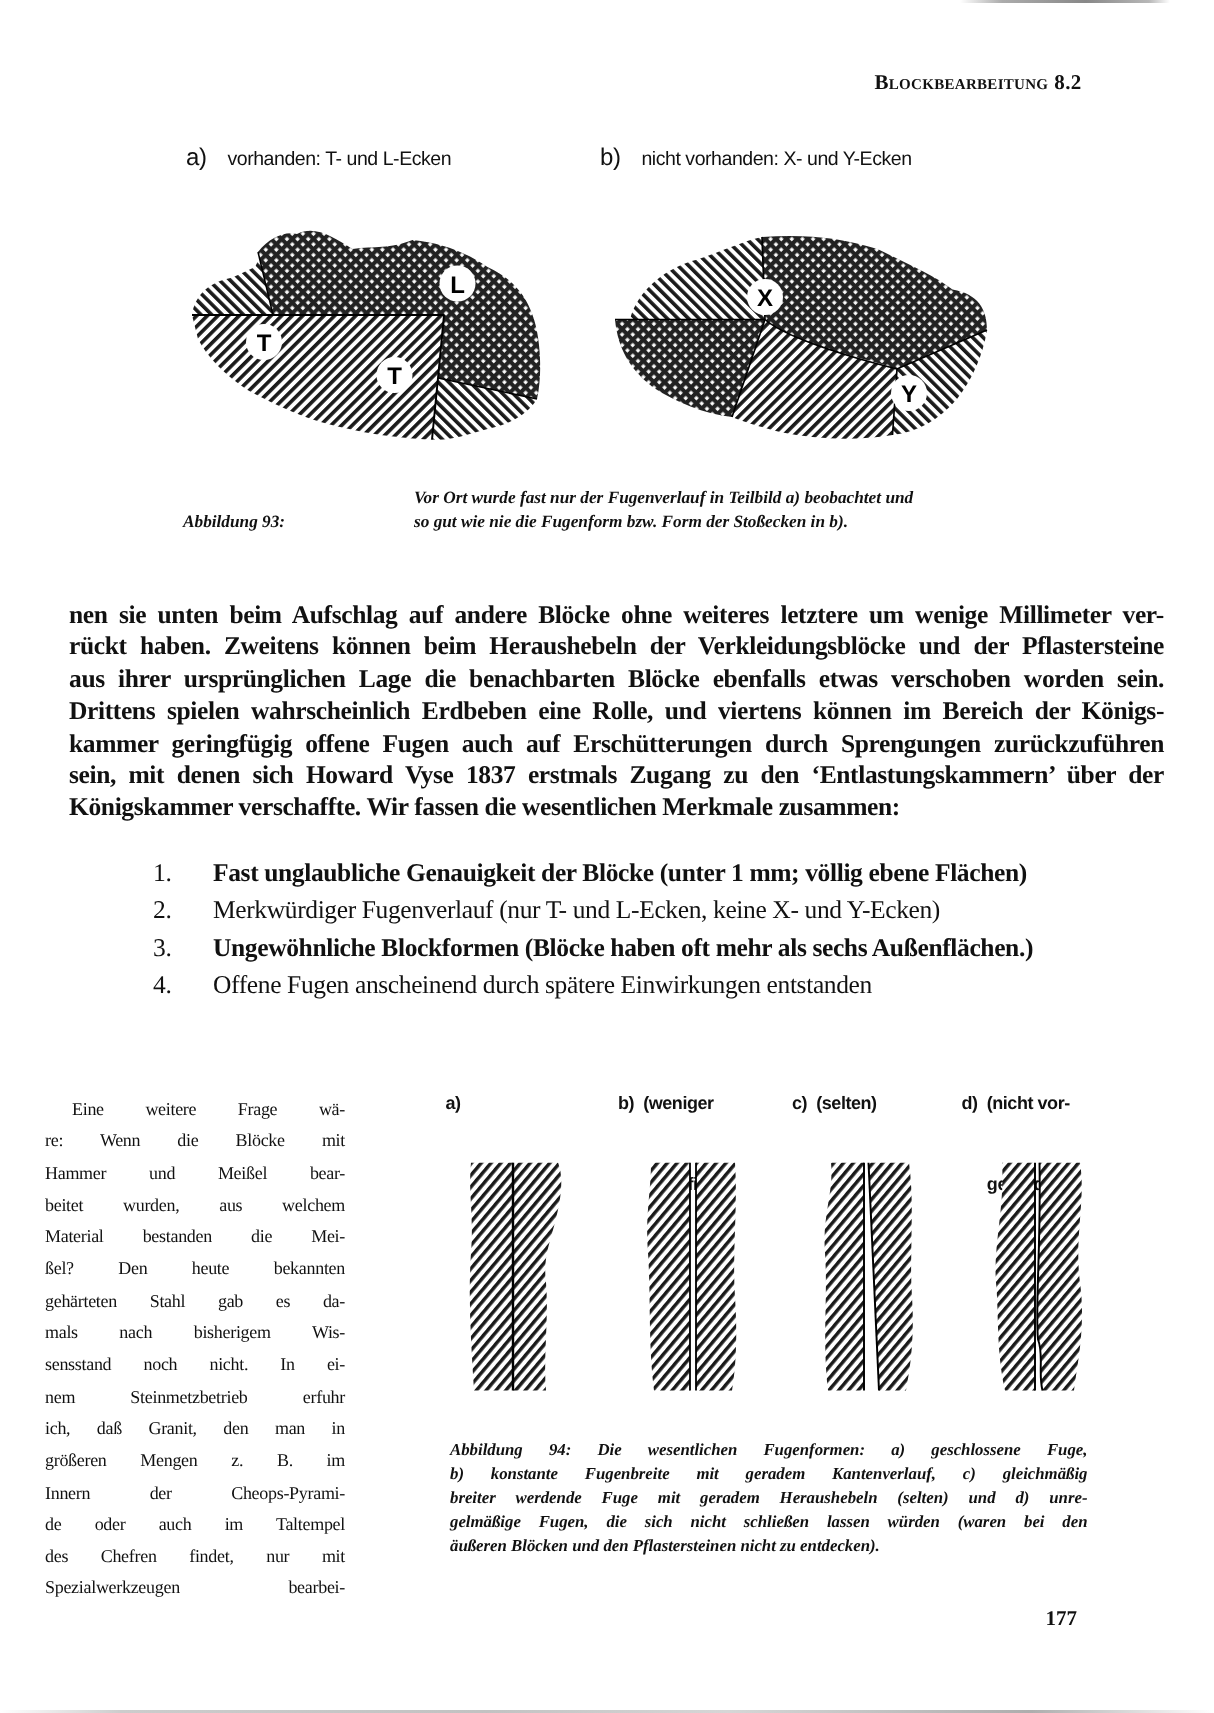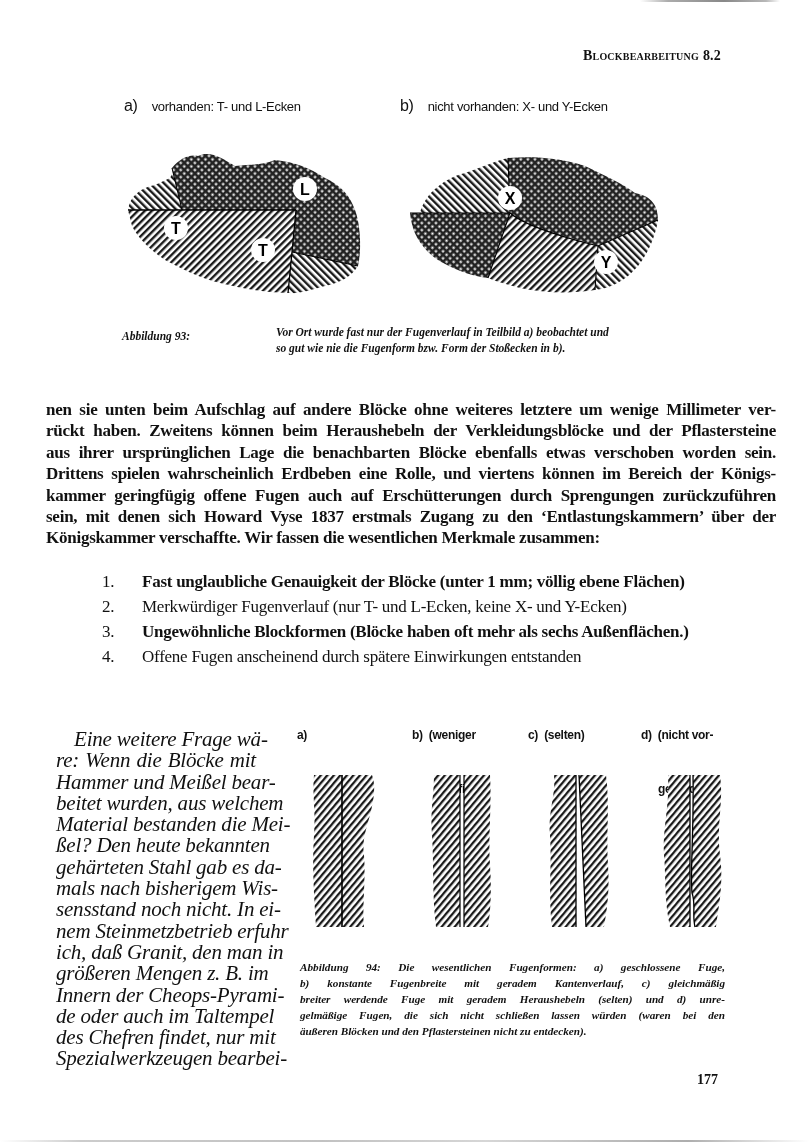--- a/index.html
+++ b/index.html
@@ -14,34 +14,34 @@
   .running-head .sec { margin-left: 4px; }
 
   .fig93-labels { position: absolute; top: 97px; left: 0; width: 809px; font-family: "Liberation Sans", sans-serif; font-size: 13px; letter-spacing: -0.3px; }
   .fig93-labels .lbl { position: absolute; white-space: nowrap; }
   .fig93-labels .lbl .letter { font-size: 16px; margin-right: 14px; }
 
   .fig93-a { position: absolute; left: 110px; top: 138px; width: 270px; height: 170px; }
   .fig93-b { position: absolute; left: 390px; top: 138px; width: 280px; height: 170px; }
 
   .caption93 { position: absolute; top: 324px; left: 122px; width: 560px; font-family: "Liberation Serif", serif; font-style: italic; font-size: 11.5px; line-height: 16px; font-weight: bold; }
-  .caption93 .cap-label { position: absolute; left: 0; top: 4px; }
+  .caption93 .cap-label { position: absolute; left: 0; top: 16px; }
   .caption93 .cap-text { position: absolute; left: 108px; top: 0; width: 440px; margin-left: 46px; }
 
   .body-para { position: absolute; top: 399px; left: 46px; width: 730px; font-size: 17px; line-height: 21.4px; text-align: justify; font-weight: bold; letter-spacing: -0.25px; }
   .body-para .line { display: block; white-space: nowrap; }
   .body-para .line.j { text-align-last: justify; white-space: normal; }
 
   .feature-list { position: absolute; top: 569px; left: 102px; width: 620px; list-style: none; font-size: 17px; line-height: 25px; letter-spacing: -0.25px; }
   .feature-list li { display: flex; }
   .feature-list .num { width 0; min-width: 40px; }
   .feature-list li:first-child .txt { font-weight: bold; }
   .feature-list li:nth-child(3) .txt { font-weight: bold; }
 
-  .side-col { position: absolute; top: 729px; left: 56px; width: 200px; font-size: 21px; line-height: 21.3px; letter-spacing: -0.2px; font-style: italic; }
+  .side-col { position: absolute; top: 729px; left: 30px; width: 200px; font-size: 12px; line-height: 21.3px; letter-spacing: -0.2px; }
   .side-col .line { display: block; text-align: justify; text-align-last: justify; white-space: nowrap; }
   .side-col .line.indent { padding-left: 18px; }
 
   .fig94-labels { position: absolute; top: 728px; left: 0; width: 809px; font-family: "Liberation Sans", sans-serif; font-size: 12px; line-height: 15px; font-weight: bold; letter-spacing: -0.3px; }
   .fig94-labels .lbl { position: absolute; white-space: nowrap; }
   .fig94-labels .sub { display: block; text-align: right; margin-top: 39px; }
 
   .fig94 { position: absolute; top: 775px; left: 300px; width: 430px; height: 160px; }
 
   .caption94 { position: absolute; top: 959px; left: 300px; width: 425px; font-family: "Liberation Serif", serif; font-style: italic; font-weight: bold; font-size: 11.2px; line-height: 16px; text-align: justify; }

